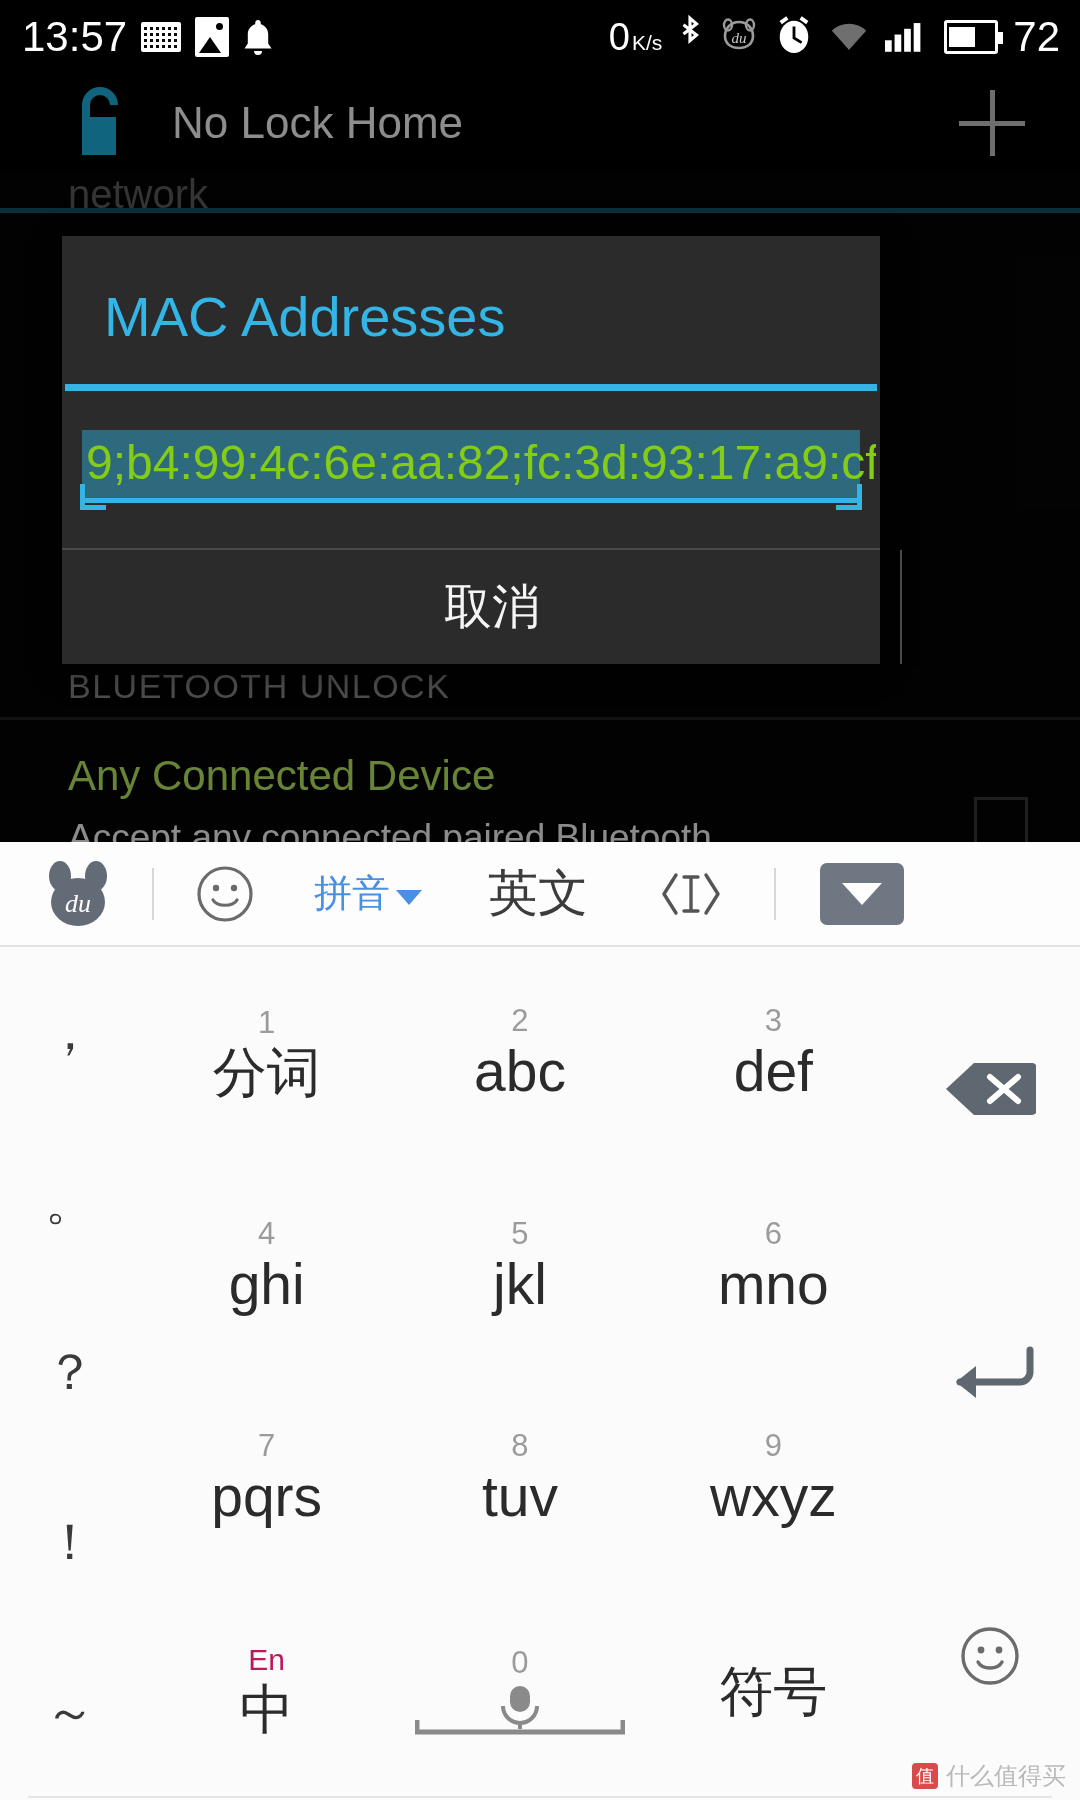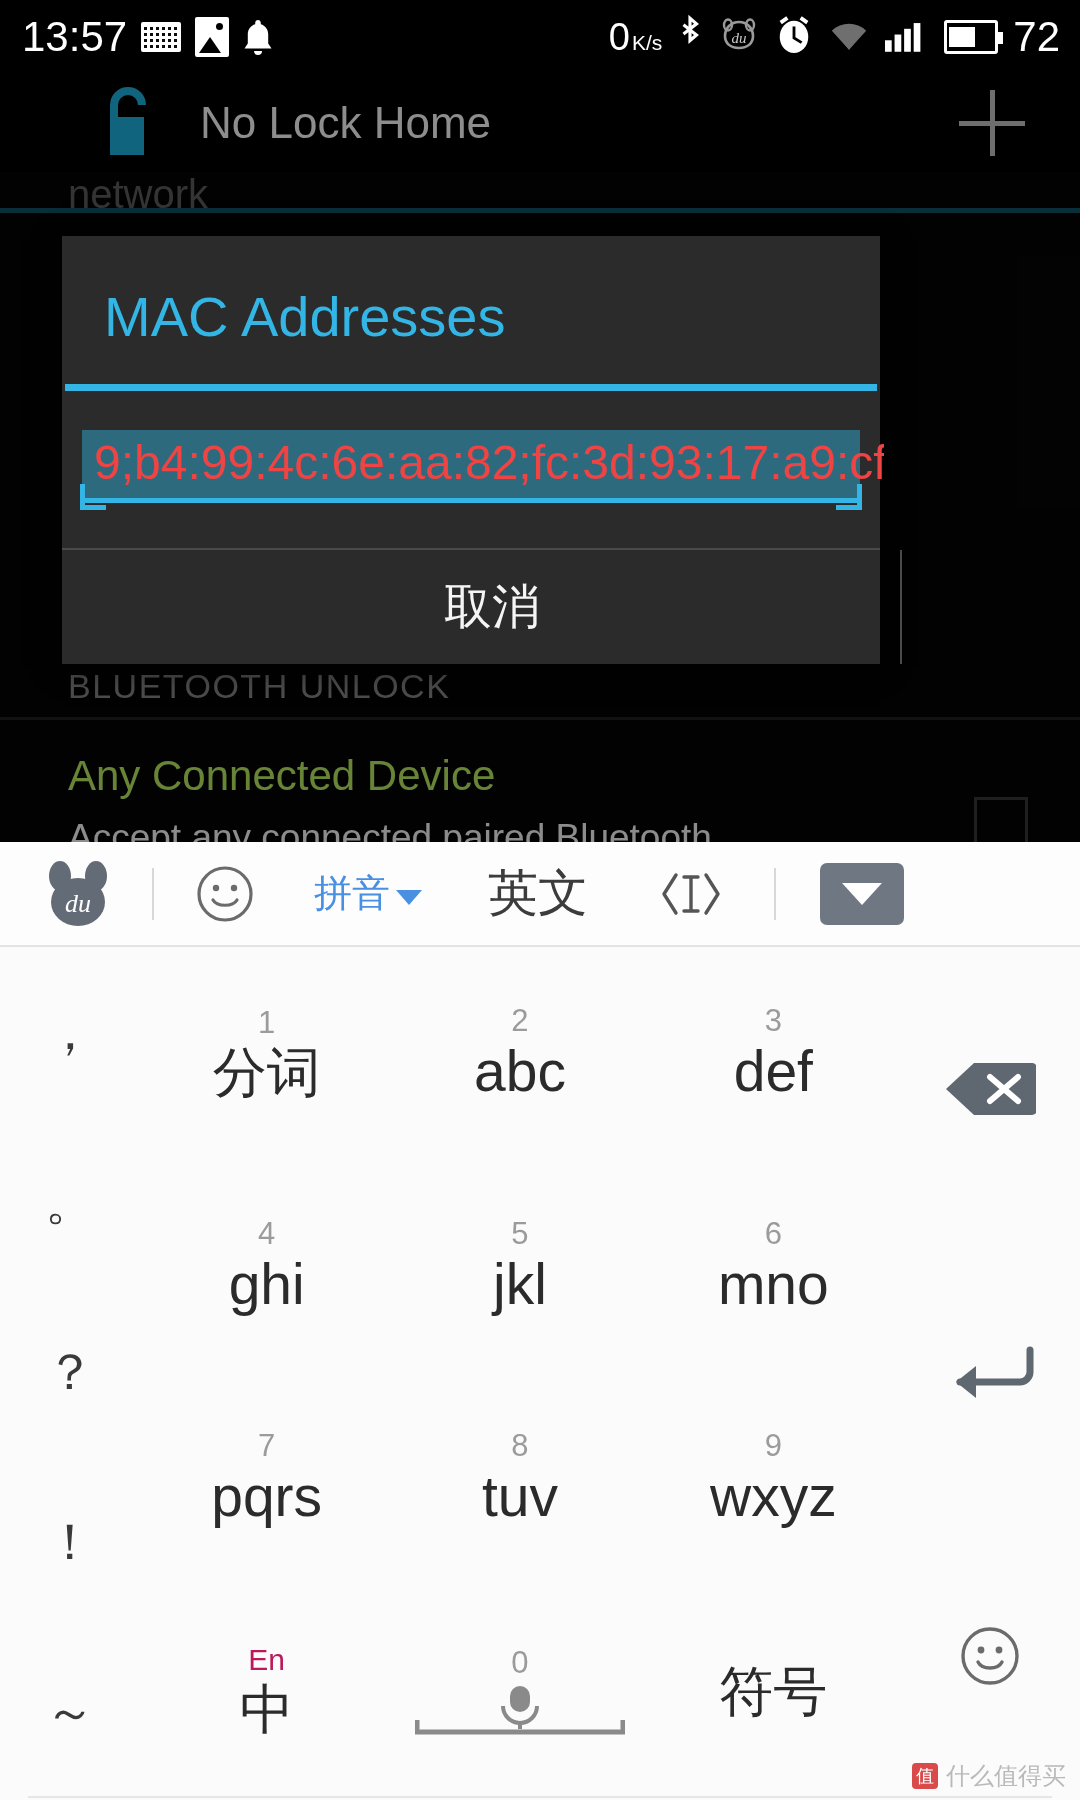--- a/index.html
+++ b/index.html
@@ -30,21 +30,21 @@
   .kbs sup { font-size:21px; }
   .du-ico { width:42px; height:38px; }
   .batt { width:54px; height:34px; border:3px solid #fff; border-radius:3px; position:relative;
     display:flex; align-items:center; }
   .batt:after { content:""; position:absolute; right:-8px; top:9px; width:5px; height:12px; background:#fff; }
   .batt i { display:block; width:26px; height:20px; background:#fff; margin-left:2px; }
   .sb-num { font-size:42px; line-height:1; }
 
   
   .appbar { position:absolute; left:0; top:74px; width:1080px; height:98px; background:#000;
-     display:flex; align-items:center;padding-left:28px; }
+     display:flex; align-items:center; }
   .lock-ico { margin-left:70px; }
   .app-title { margin-left:42px; font-size:44px; color:#8d8d8d; font-weight:400; }
   .plus-btn { margin-left:auto; margin-right:55px; width:66px; height:66px; position:relative; }
   .plus-btn:before,.plus-btn:after{content:"";position:absolute;background:#6e6e6e;}
   .plus-btn:before{left:0;top:31px;width:66px;height:5px;}
   .plus-btn:after{top:0;left:31px;height:66px;width:5px;}
 
   
   .bg-layer { position:absolute; left:0; top:172px; width:1080px; height:672px; background:#050505; }
   .bg-net { position:absolute; left:68px; top:0px; font-size:40px; color:#5f5f5f; }
@@ -58,21 +58,21 @@
 
   
   .scrim { position:absolute; left:0; top:172px; width:1080px; height:672px; background:rgba(0,0,0,.45); }
   .dialog { position:absolute; left:62px; top:236px; width:818px; height:428px;
      background:#2b2b2b; box-shadow:0 4px 26px rgba(0,0,0,.7); }
   .dlg-title { position:absolute; left:42px; top:48px; font-size:56px; color:#33b5e5; font-weight:400;
      letter-spacing:0px; }
   .dlg-titlerule { position:absolute; left:3px; top:148px; width:812px; height:7px; background:#33b5e5; }
   .dlg-field { position:absolute; left:20px; top:190px; width:778px; height:82px; }
   .dlg-sel { position:absolute; left:0; top:4px; width:778px; height:68px; background:#2e6a7e; }
-  .dlg-text { position:absolute; left:12px; top:6px; width:790px; font-size:48px; color:#ef4444;
+  .dlg-text { position:absolute; left:4px; top:6px; width:790px; font-size:48px; color:#84cc16;
      white-space:nowrap; line-height:62px; overflow:hidden; }
   .dlg-underline { position:absolute; left:0; top:72px; width:778px; height:5px; background:#33b5e5; }
   .dlg-handle-l { position:absolute; left:-2px; top:58px; width:26px; height:26px;
      border-left:5px solid #33b5e5; border-bottom:5px solid #33b5e5; }
   .dlg-handle-r { position:absolute; right:-2px; top:58px; width:26px; height:26px;
      border-right:5px solid #33b5e5; border-bottom:5px solid #33b5e5; }
   .dlg-btnrule { position:absolute; left:0; top:312px; width:818px; height:2px; background:#4a4a4a; }
   .dlg-btns { position:absolute; left:0; top:314px; width:818px; height:114px; display:flex;margin-left:22px; }
   .dlg-btn { flex:1; display:flex; align-items:center; justify-content:center;
      font-size:48px; }

